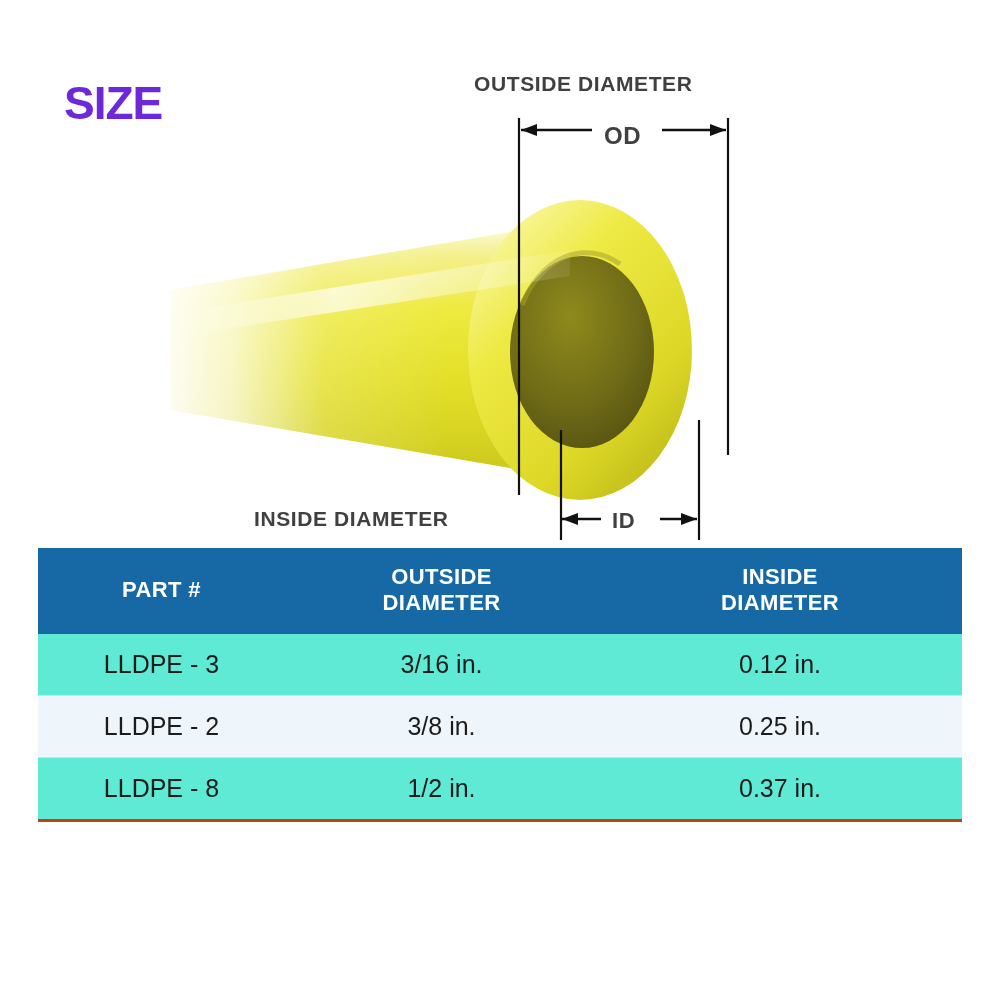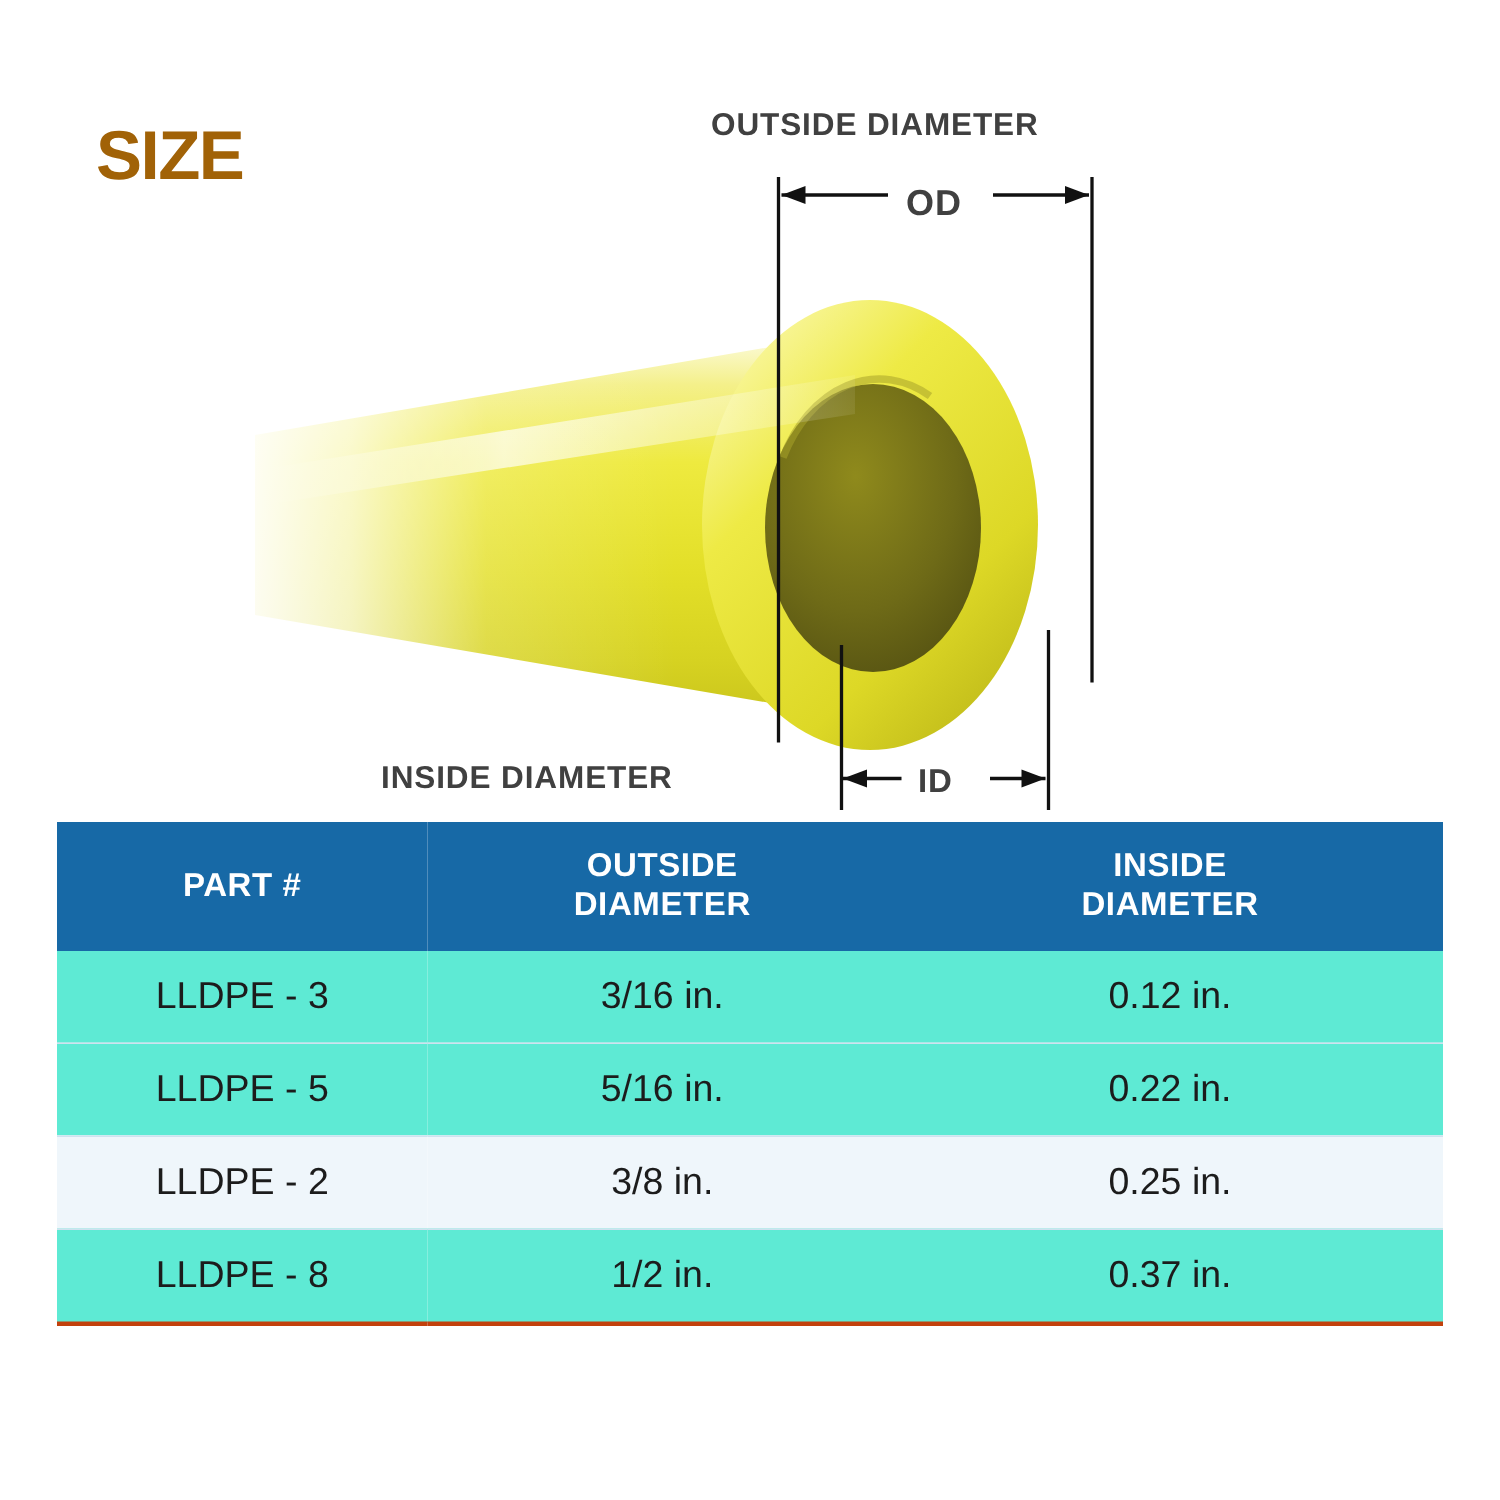--- a/index.html
+++ b/index.html
@@ -15,21 +15,21 @@
     overflow: hidden;
   }
 
   
   #size-title {
     position: absolute;
     left: 64px;
     top: 76px;
     font-size: 46px;
     font-weight: bold;
-    color: #a16207;
+    color: #6d28d9;
     letter-spacing: -1px;
   }
 
   
   #tube-wrap {
     position: absolute;
     left: 150px;
     top: 80px;
     width: 620px;
     height: 440px;
@@ -194,25 +194,20 @@
         <span class="hdr-l2">DIAMETER</span>
       </th>
     </tr>
   </thead>
   <tbody>
     <tr class="odd">
       <td>LLDPE - 3</td>
       <td>3/16 in.</td>
       <td>0.12 in.</td>
     </tr>
-    <tr class="odd">
-      <td>LLDPE - 5</td>
-      <td>5/16 in.</td>
-      <td>0.22 in.</td>
-    </tr>
     <tr class="even">
       <td>LLDPE - 2</td>
       <td>3/8 in.</td>
       <td>0.25 in.</td>
     </tr>
     <tr class="odd">
       <td>LLDPE - 8</td>
       <td>1/2 in.</td>
       <td>0.37 in.</td>
     </tr>

